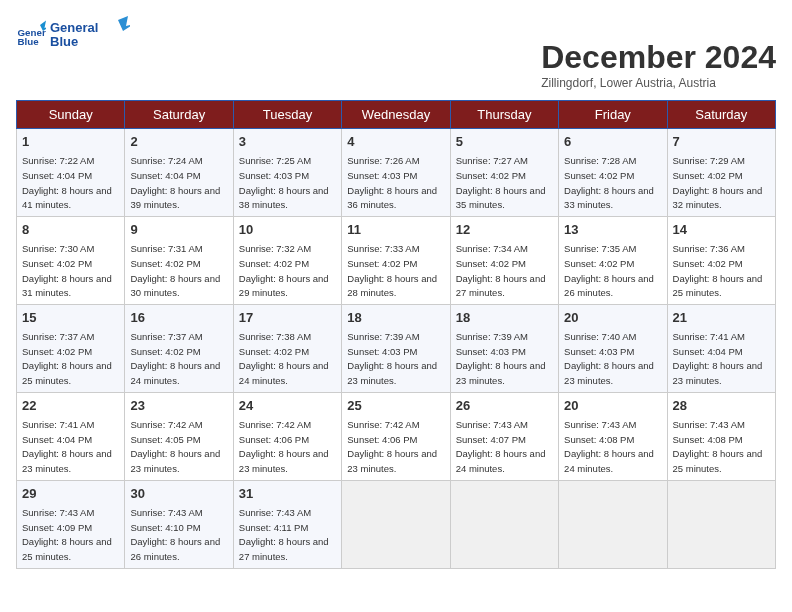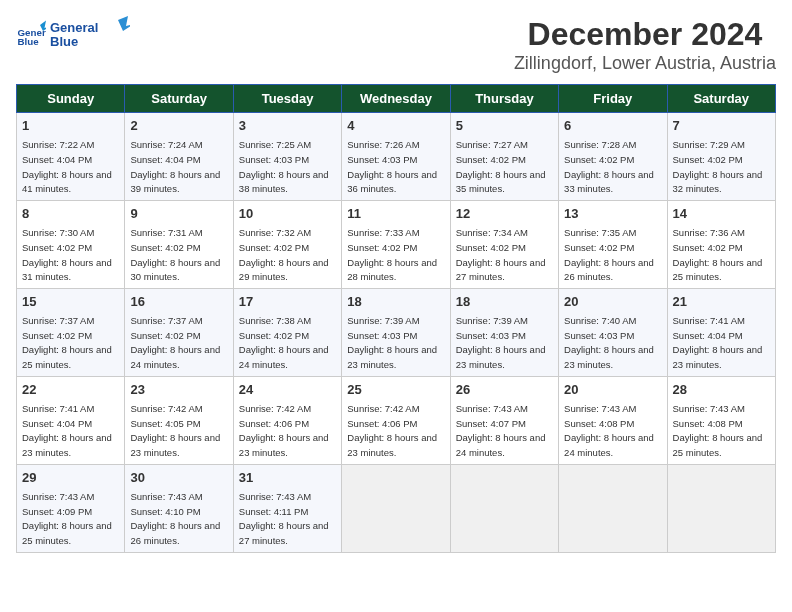--- a/index.html
+++ b/index.html
@@ -19,43 +19,44 @@
     .logo {
       display: flex;
       align-items: center;
       gap: 4px;
     }
     .logo-bird {
       width: 30px;
       height: 30px;
     }
     .title-block {
-      text-align: center;
+      text-align: left;
+      margin-top: 23px;
     }
     .main-title {
       font-size: 32px;
       font-weight: bold;
       color: #333;
     }
     .subtitle {
-      font-size: 18px;
+      font-size: 12px;
       color: #555;
     }
     .calendar {
       width: 100%;
       border-collapse: collapse;
       font-size: 10.5px;
     }
     .calendar thead tr th {
-      background: #14532d;
+      background: #7f1d1d;
       color: #fff;
       text-align: center;
       padding: 6px 4px;
       font-size: 13px;
-      font-weight: bold;
+      font-weight: normal;
       border: 1px solid #2a5aaf;
     }
     .calendar tbody tr td {
       vertical-align: top;
       border: 1px solid #ccc;
       padding: 4px 5px;
       width: 108px;
       min-height: 80px;
       background: #fff;
       color: #333;

